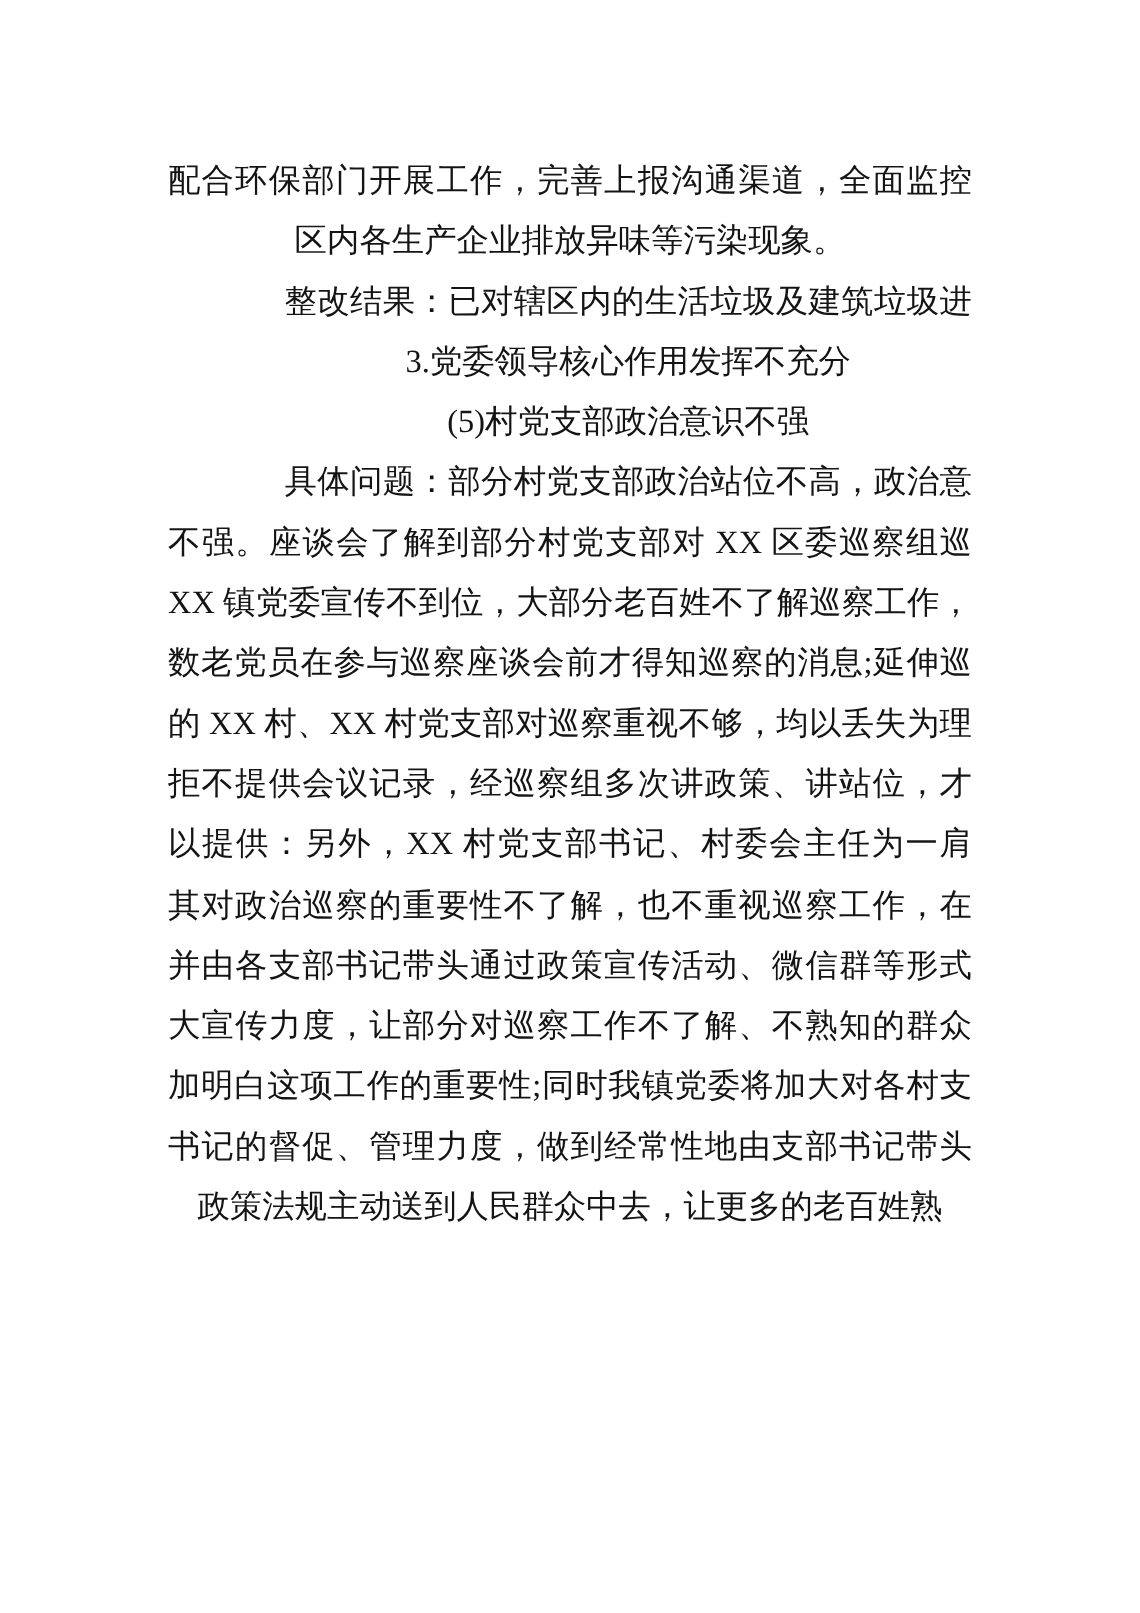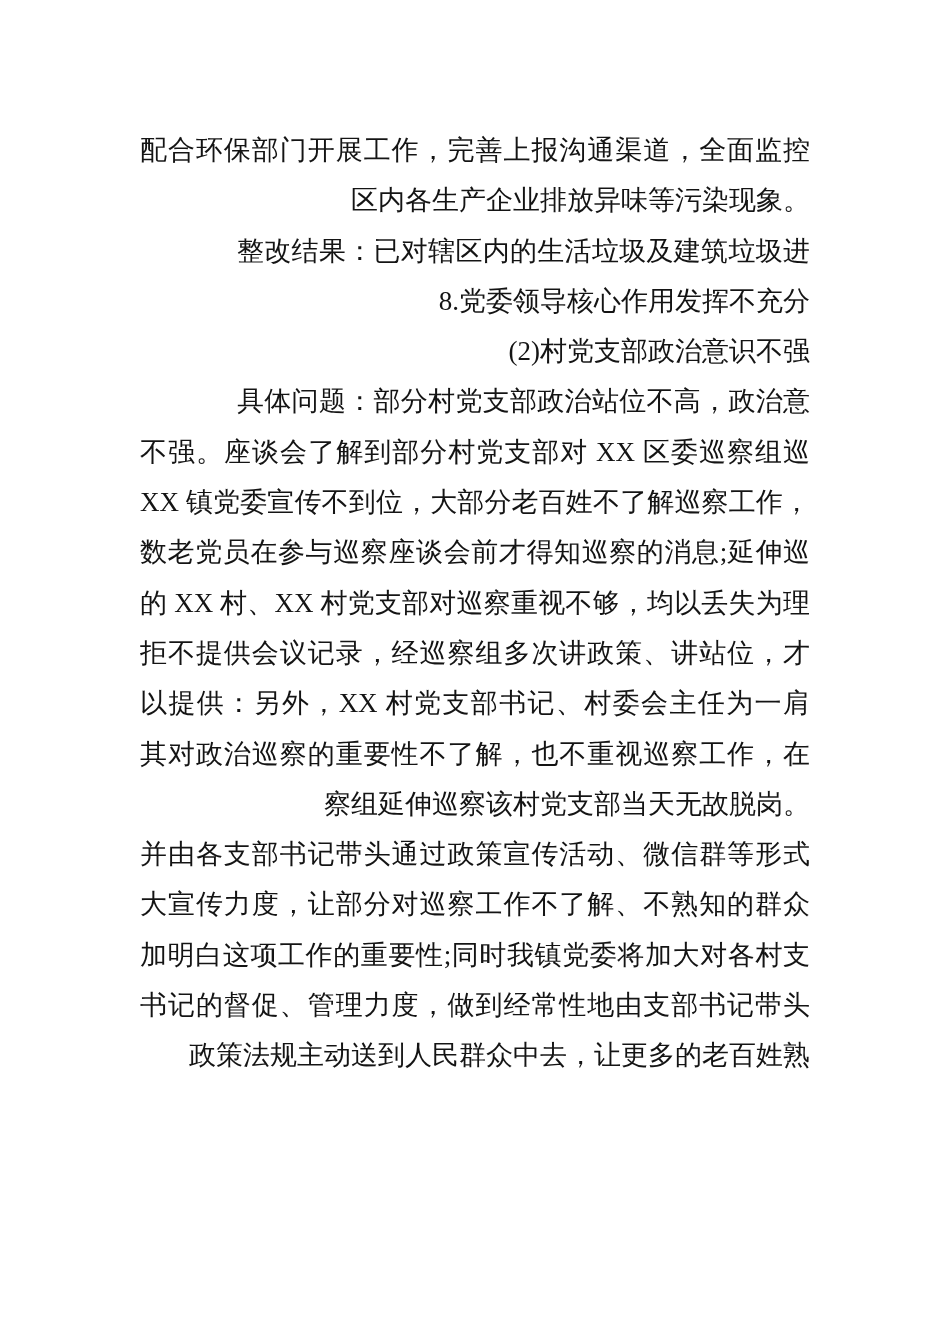--- a/index.html
+++ b/index.html
@@ -25,51 +25,50 @@
     top: 125px;
     width: 670px;
     font-size: 27px;
     color: #141414;
     letter-spacing: 0;
   }
   .line {
     height: 50.3px;
     line-height: 50.3px;
     overflow: hidden;
-    text-align: right;
+    text-align: center;
     white-space: normal;
   }
   
   .line.fill {
     text-align: justify;
     text-align-last: justify;
   }
   
   .line.indent {
     text-indent: 97px;
   }
 </style>
 </head>
 <body>
 
 <main class="page" style="background: rgb(255, 255, 255);">
   <section class="text-block" id="text-block" style="color: rgb(20, 20, 20);">
       <div class="line fill">配合环保部门开展工作，完善上报沟通渠道，全面监控辖</div>
       <div class="line">区内各生产企业排放异味等污染现象。</div>
       <div class="line indent fill">整改结果：已对辖区内的生活垃圾及建筑垃圾进行</div>
-      <div class="line indent">8.党委领导核心作用发挥不充分</div>
-      <div class="line indent">(2)村党支部政治意识不强</div>
+      <div class="line indent">3.党委领导核心作用发挥不充分</div>
+      <div class="line indent">(5)村党支部政治意识不强</div>
       <div class="line indent fill">具体问题：部分村党支部政治站位不高，政治意识</div>
       <div class="line fill">不强。座谈会了解到部分村党支部对 XX 区委巡察组巡察</div>
       <div class="line fill">XX 镇党委宣传不到位，大部分老百姓不了解巡察工作，多</div>
       <div class="line fill">数老党员在参与巡察座谈会前才得知巡察的消息;延伸巡察</div>
       <div class="line fill">的 XX 村、XX 村党支部对巡察重视不够，均以丢失为理由</div>
       <div class="line fill">拒不提供会议记录，经巡察组多次讲政策、讲站位，才予</div>
       <div class="line fill">以提供：另外，XX 村党支部书记、村委会主任为一肩挑，</div>
       <div class="line fill">其对政治巡察的重要性不了解，也不重视巡察工作，在巡</div>
-      <div class="line">察组延伸巡察该村党支部当天无故脱岗。</div>
       <div class="line fill">并由各支部书记带头通过政策宣传活动、微信群等形式加</div>
       <div class="line fill">大宣传力度，让部分对巡察工作不了解、不熟知的群众更</div>
       <div class="line fill">加明白这项工作的重要性;同时我镇党委将加大对各村支部</div>
       <div class="line fill">书记的督促、管理力度，做到经常性地由支部书记带头将</div>
       <div class="line">政策法规主动送到人民群众中去，让更多的老百姓熟知。</div>
     </section>
 </main>
 
 </body></html>

